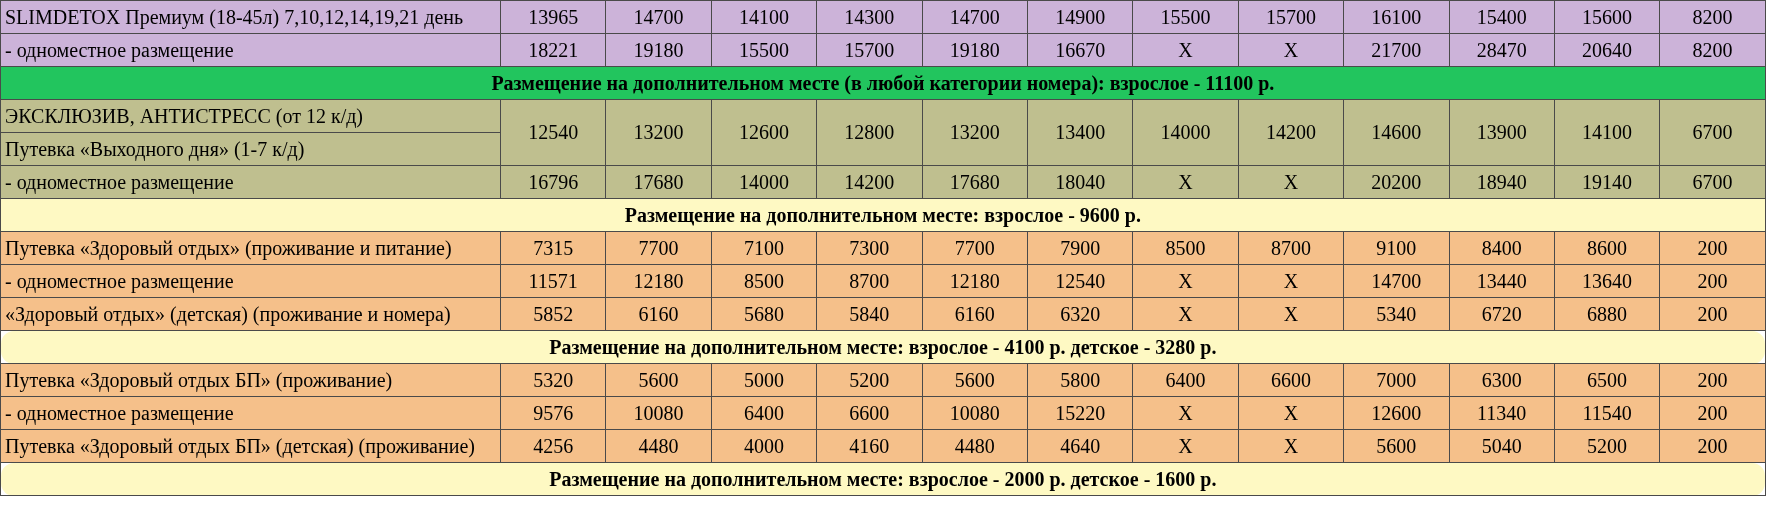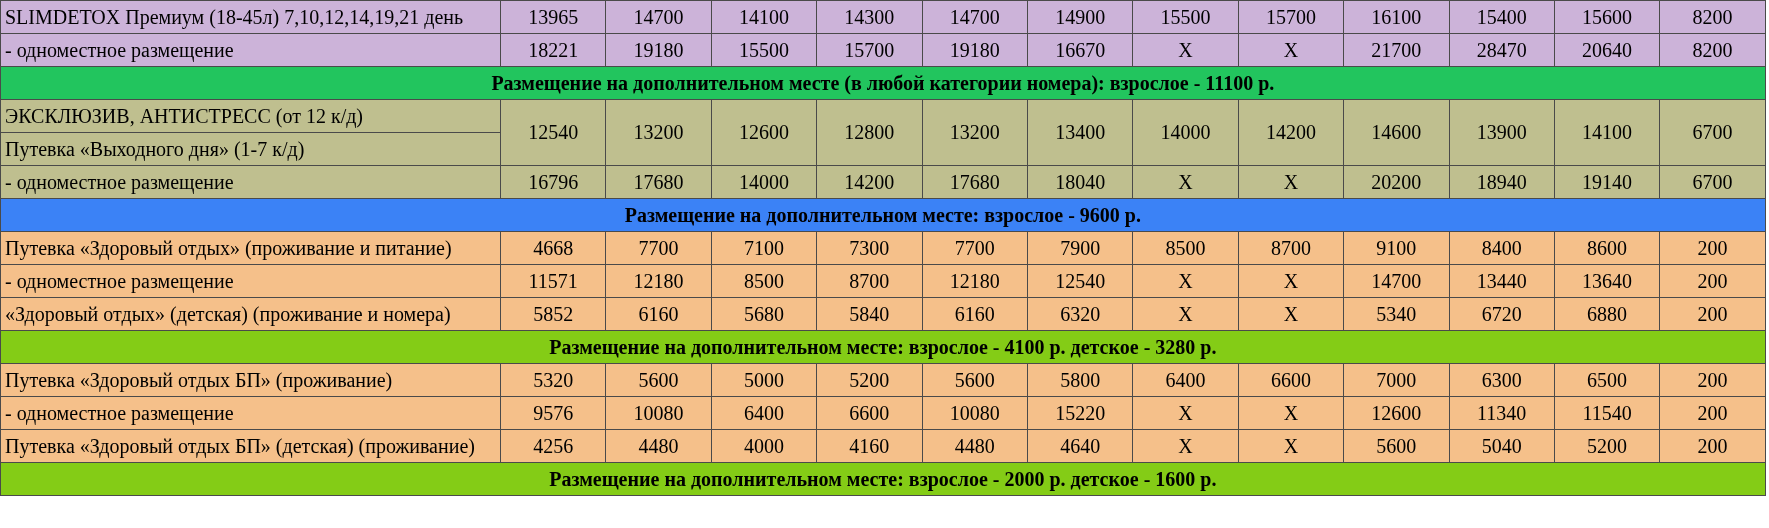--- a/index.html
+++ b/index.html
@@ -42,23 +42,23 @@
     text-align: center;
   }
   td.merged-note {
     text-align: center;
     font-weight: bold;
   }
   
   .purple      { background: #ccb3d9; }
   .purple-note { background: #22c55e; }
   .olive       { background: #bfbf8f; }
-  .olive-note  { background: #3b82f6; }
+  .olive-note  { background: #fef9c3; }
   .peach       { background: #f5c08a; }
-  .peach-note  { background: #84cc16; }
+  .peach-note  { background: #fef9c3; border-radius: 13px; }
   .merged-mid { text-align: center; font-size: 20px; }
 </style>
 </head>
 <body>
 
 <table class="price-table">
   <colgroup>
     <col class="c-label">
     <col class="c-num">
       <col class="c-num">
@@ -138,21 +138,21 @@
         <td class="num olive">20200</td>
         <td class="num olive">18940</td>
         <td class="num olive">19140</td>
         <td class="num olive">6700</td>
       </tr>
       <tr>
         <td class="merged-note olive-note" colspan="13">Размещение на дополнительном месте: взрослое - 9600 р.</td>
       </tr>
       <tr>
         <td class="label peach">Путевка «Здоровый отдых» (проживание и питание)</td>
-        <td class="num peach">4668</td>
+        <td class="num peach">7315</td>
         <td class="num peach">7700</td>
         <td class="num peach">7100</td>
         <td class="num peach">7300</td>
         <td class="num peach">7700</td>
         <td class="num peach">7900</td>
         <td class="num peach">8500</td>
         <td class="num peach">8700</td>
         <td class="num peach">9100</td>
         <td class="num peach">8400</td>
         <td class="num peach">8600</td>

